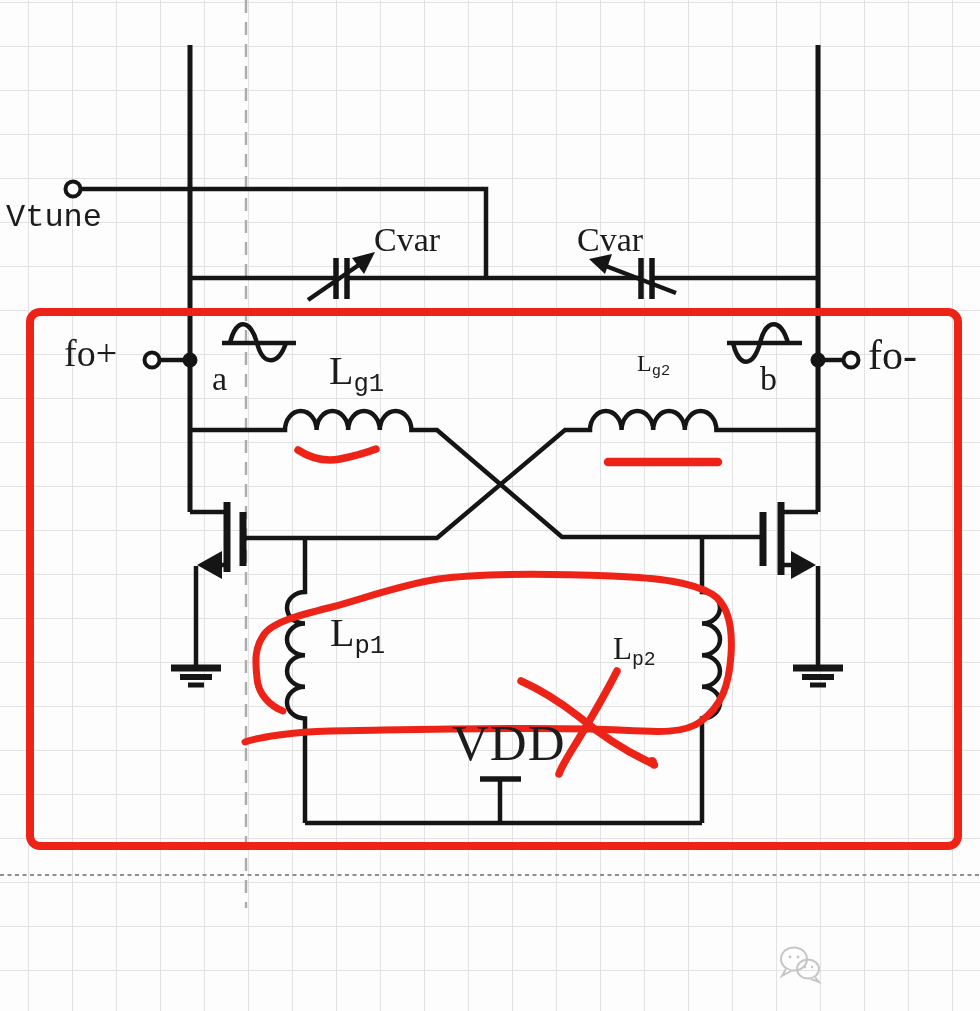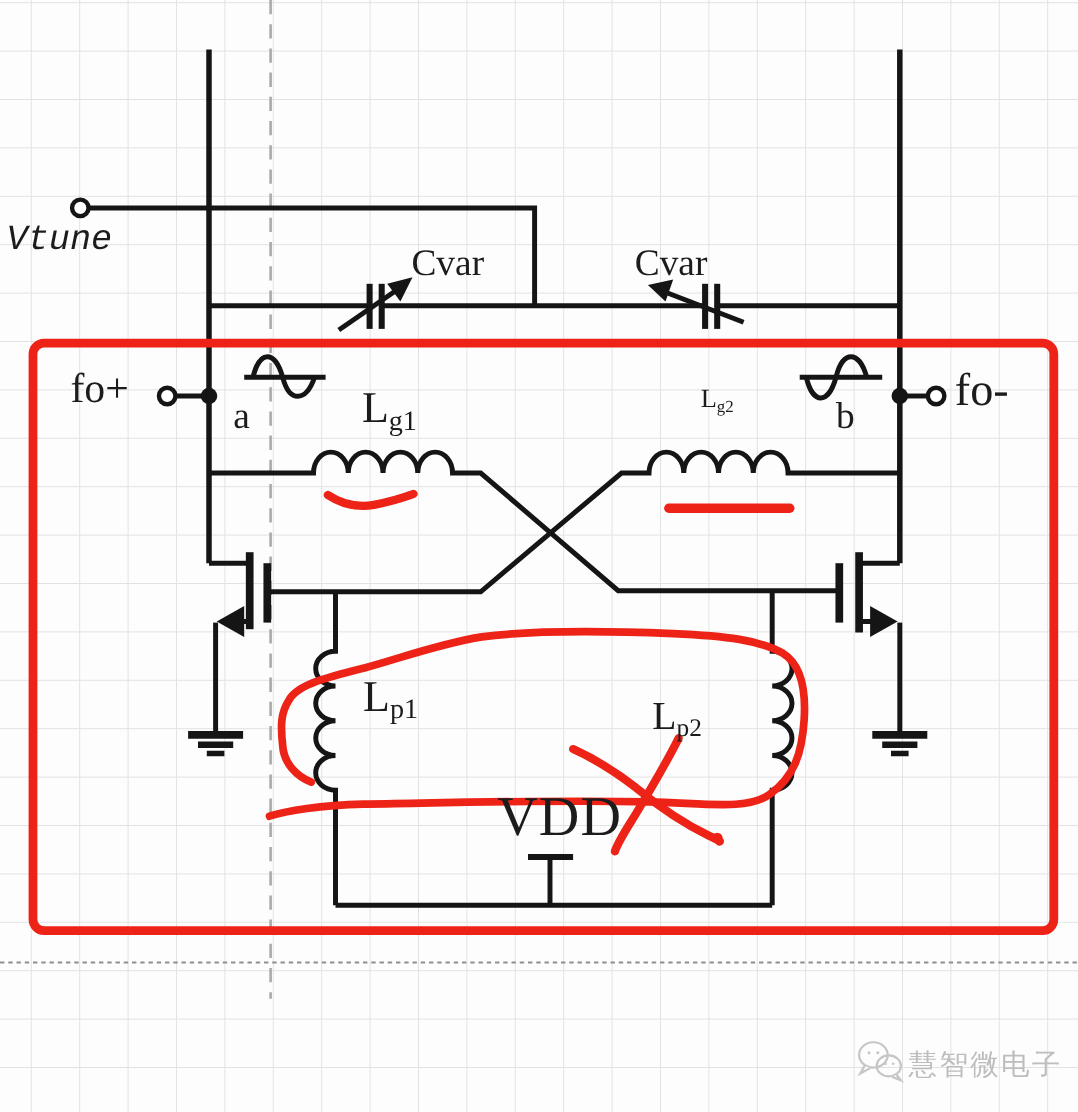--- a/index.html
+++ b/index.html
@@ -18,32 +18,32 @@
   svg{position:absolute;left:0;top:0;}
   .lbl{
     position:absolute;
     color:#1c1c1c;
     white-space:nowrap;
     line-height:1;
     user-select:none;
   }
   .serif{font-family:"Liberation Serif","DejaVu Serif",serif;text-align:center;}
   .mono{font-family:"Liberation Mono","DejaVu Sans Mono",monospace;}
-  .lbl sub{font-size:0.64em;vertical-align:-0.28em;letter-spacing:0;}
-  #lbl-vtune{left:6px;top:202px;font-size:32px;font-style:italic;}
+  .lbl sub{font-size:0.64em;vertical-align:-0.28em;letter-spacing:0;font-family:Liberation Mono, monospace;}
+  #lbl-vtune{left:6px;top:202px;font-size:32px;}
   #lbl-cvar-left{left:374px;top:223px;font-size:34px;}
   #lbl-cvar-right{left:577px;top:223px;font-size:34px;}
   #lbl-fo-plus{left:64px;top:334px;font-size:38px;}
   #lbl-fo-minus{left:868px;top:334px;font-size:42px;}
   #lbl-node-a{left:212px;top:362px;font-size:34px;}
   #lbl-node-b{left:760px;top:362px;font-size:34px;}
   #lbl-lg1{left:329px;top:351px;font-size:40px;}
   #lbl-lg2{left:637px;top:351px;font-size:24px;}
   #lbl-lp1{left:330px;top:613px;font-size:40px;}
-  #lbl-lp2{left:593px;top:633px;font-size:36px;}
+  #lbl-lp2{left:613px;top:633px;font-size:31px;}
   #lbl-vdd{left:452px;top:718px;font-size:51px;letter-spacing:1px;}
   #watermark{
     position:absolute;left:826px;top:950px;
     font-size:26px;color:#bdbdbd;letter-spacing:2px;
     font-family:"DejaVu Sans","Liberation Sans",sans-serif;
   }
 </style>
 </head>
 <body>
 
@@ -164,15 +164,14 @@
       <ellipse cx="16" cy="15" rx="13" ry="11.5"></ellipse>
       <path d="M8,25 L4,32 L13,27" fill="#ffffff"></path>
       <ellipse cx="30" cy="25" rx="11" ry="9.5"></ellipse>
       <path d="M37,33 L41,38 L33,35" fill="#ffffff"></path>
     </g>
     <circle cx="12" cy="13" r="1.4" fill="#c6c6c6"></circle>
     <circle cx="20" cy="13" r="1.4" fill="#c6c6c6"></circle>
     <circle cx="27" cy="23" r="1.2" fill="#c6c6c6"></circle>
     <circle cx="34" cy="23" r="1.2" fill="#c6c6c6"></circle>
   </svg>
-  <div id="watermark">慧智微电子</div>
 
 </div>
 
 </body></html>

